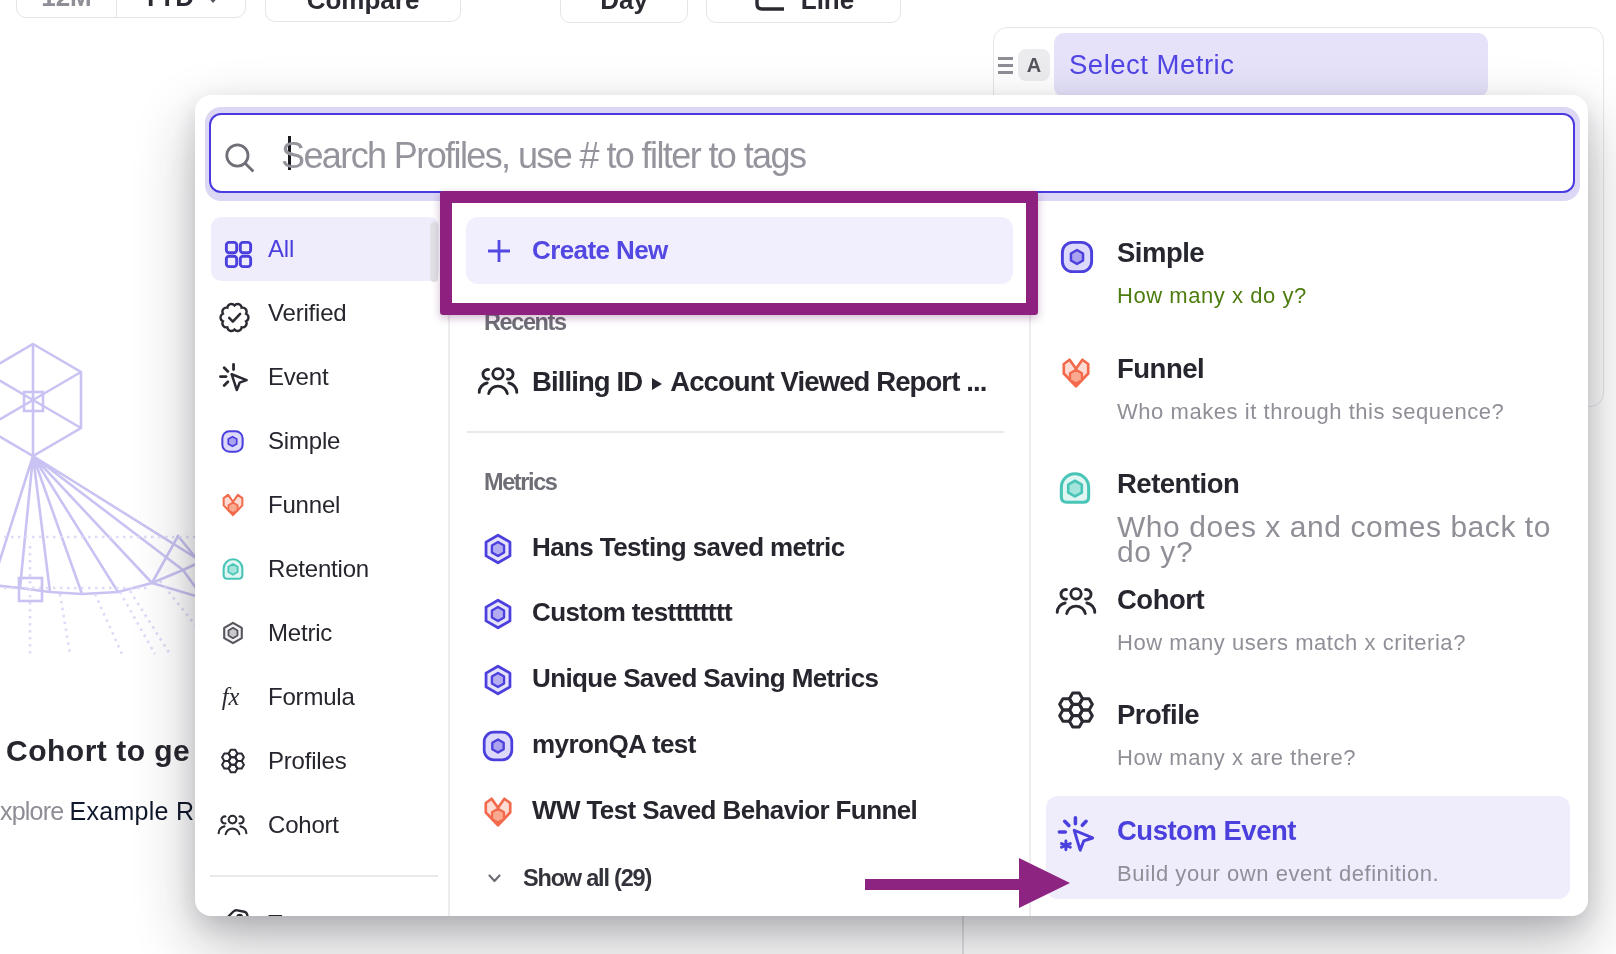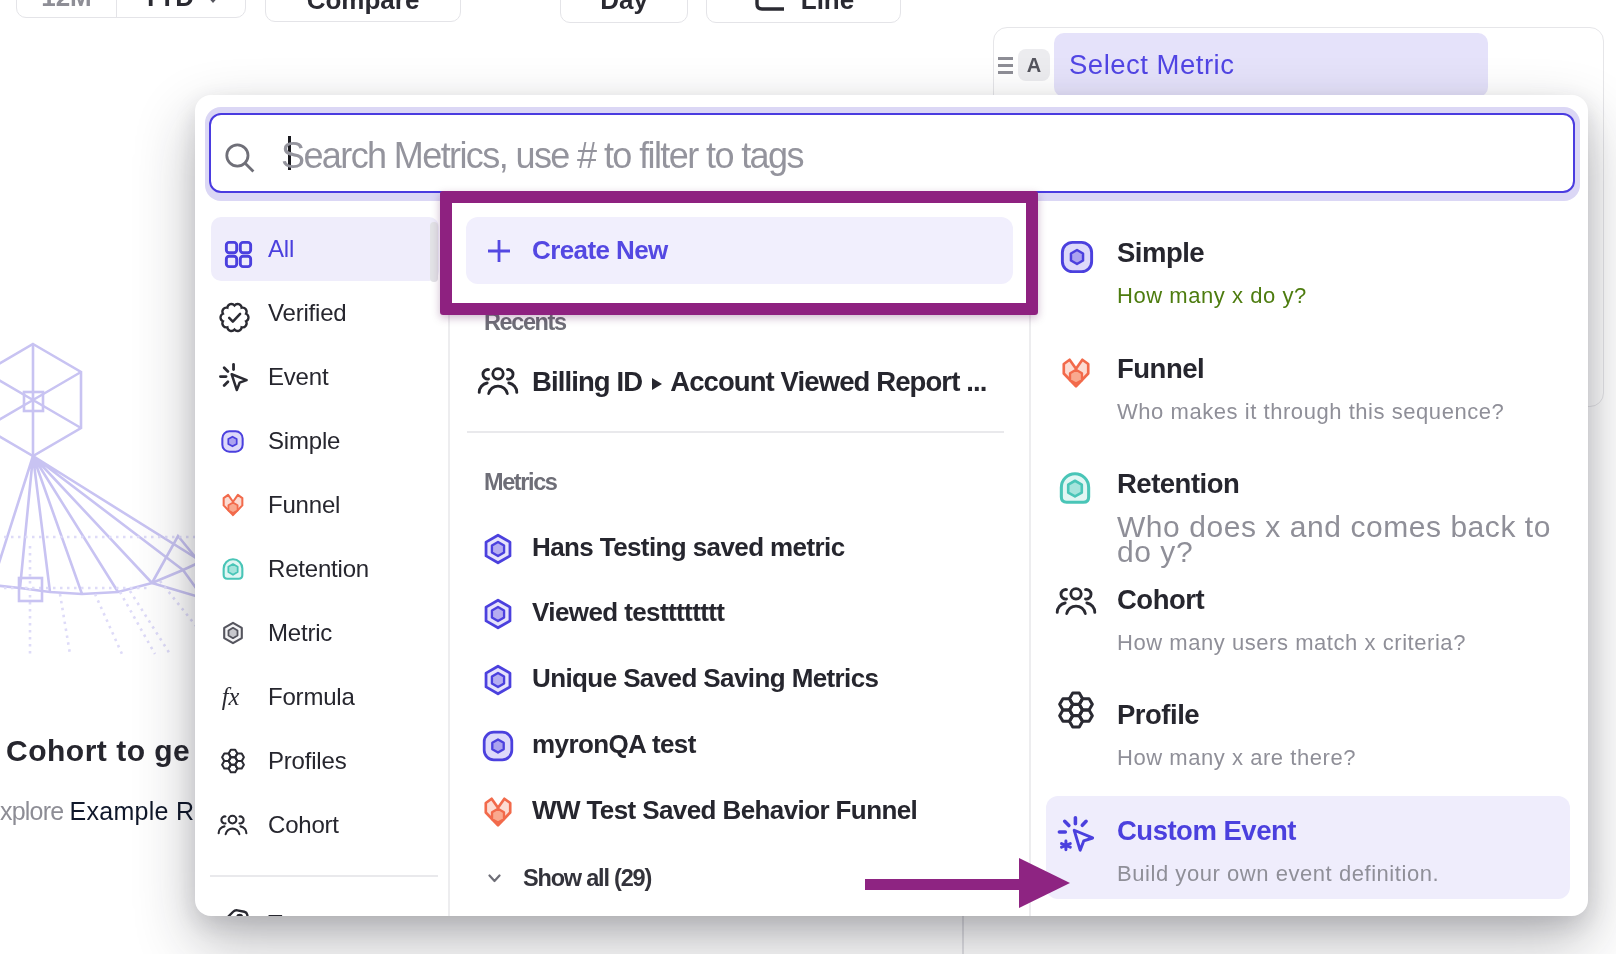--- a/index.html
+++ b/index.html
@@ -59,21 +59,21 @@
 
 <div class="abs" id="modal" style="left:195px; top:95px; width:1393px; height:821px; background:#fff; border-radius:16px; box-shadow:0 26px 60px rgba(28,28,38,0.30), 0 8px 22px rgba(28,28,38,0.12); overflow:hidden;">
 
   <div class="abs" style="left:10px; top:12px; width:1375px; height:94px; background:#DBD7F5; border-radius:16px;"></div>
   <div class="abs" style="left:14px; top:18px; width:1366px; height:80px; background:#fff; border:2.5px solid #4A3BE0; border-radius:12px;"></div>
   <svg class="abs" style="left:29px; top:47px;" width="33" height="33" viewBox="0 0 32 32">
       <circle cx="13" cy="13" r="10.3" stroke="#6F6F78" stroke-width="2.7" fill="none"></circle>
       <path d="M20.5 20.5 L28.5 28.5" stroke="#6F6F78" stroke-width="2.7"></path>
     </svg>
   <div class="abs" style="left:93px; top:41px; width:2.5px; height:34px; background:#1a1a1f;"></div>
-  <div class="abs" style="left:86px; top:40px; color:#94949D; font-size:36px; line-height:42px; letter-spacing:-1.6px;"> Search Metrics, use # to filter to tags</div>
+  <div class="abs" style="left:86px; top:40px; color:#94949D; font-size:36px; line-height:42px; letter-spacing:-1.6px;"> Search Profiles, use # to filter to tags</div>
 
   <div class="abs" style="left:253px; top:106px; width:1.5px; height:715px; background:#EDEDEF;"></div>
   <div id="sidebar">
   <div class="abs dots" style="left:16px; top:122px; width:228px; height:64px; background:#EFEDFB; border-radius:10px;"></div>
   <div class="abs" style="left:29px; top:145px;">
         <svg width="29" height="29" viewBox="0 0 32 32" fill="none">
           <g stroke="#4B40DE" stroke-width="3.2">
             <rect x="2.6" y="2.6" width="11.4" height="11.4" rx="3"></rect>
             <rect x="18" y="2.6" width="11.4" height="11.4" rx="3"></rect>
             <rect x="2.6" y="18" width="11.4" height="11.4" rx="3"></rect>
@@ -204,21 +204,21 @@
           <path d="M 16.00 9.40 L 21.72 12.70 L 21.72 19.30 L 16.00 22.60 L 10.28 19.30 L 10.28 12.70 Z" fill="#B5ADF1" stroke="#4B40DE" stroke-width="2.2" stroke-linejoin="round"></path>
         </svg>
       </div>
   <div class="abs" style="left:337px; top:436px; color:#26262E; font-size:26px; line-height:32px; font-weight:700; letter-spacing:-0.6px;">Hans Testing saved metric</div>
   <div class="abs" style="left:286px; top:501.5px; width:34px; height:34px;">
         <svg width="34" height="34" viewBox="0 0 32 32" fill="none">
           <path d="M 16.00 3.00 L 27.26 9.50 L 27.26 22.50 L 16.00 29.00 L 4.74 22.50 L 4.74 9.50 Z" fill="#E6E3FB" stroke="#4B40DE" stroke-width="2.6" stroke-linejoin="round"></path>
           <path d="M 16.00 9.40 L 21.72 12.70 L 21.72 19.30 L 16.00 22.60 L 10.28 19.30 L 10.28 12.70 Z" fill="#B5ADF1" stroke="#4B40DE" stroke-width="2.2" stroke-linejoin="round"></path>
         </svg>
       </div>
-  <div class="abs" style="left:337px; top:500.5px; color:#26262E; font-size:26px; line-height:32px; font-weight:700; letter-spacing:-0.6px;">Viewed testttttttt</div>
+  <div class="abs" style="left:337px; top:500.5px; color:#26262E; font-size:26px; line-height:32px; font-weight:700; letter-spacing:-0.6px;">Custom testttttttt</div>
   <div class="abs" style="left:286px; top:568px; width:34px; height:34px;">
         <svg width="34" height="34" viewBox="0 0 32 32" fill="none">
           <path d="M 16.00 3.00 L 27.26 9.50 L 27.26 22.50 L 16.00 29.00 L 4.74 22.50 L 4.74 9.50 Z" fill="#E6E3FB" stroke="#4B40DE" stroke-width="2.6" stroke-linejoin="round"></path>
           <path d="M 16.00 9.40 L 21.72 12.70 L 21.72 19.30 L 16.00 22.60 L 10.28 19.30 L 10.28 12.70 Z" fill="#B5ADF1" stroke="#4B40DE" stroke-width="2.2" stroke-linejoin="round"></path>
         </svg>
       </div>
   <div class="abs" style="left:337px; top:567px; color:#26262E; font-size:26px; line-height:32px; font-weight:700; letter-spacing:-0.6px;">Unique Saved Saving Metrics</div>
   <div class="abs" style="left:286px; top:633.5px; width:34px; height:34px;">
         <svg width="34" height="34" viewBox="0 0 32 32" fill="none">
           <rect x="3" y="3" width="26" height="26" rx="9" fill="#DDD9FA" stroke="#4B40DE" stroke-width="2.6"></rect>

